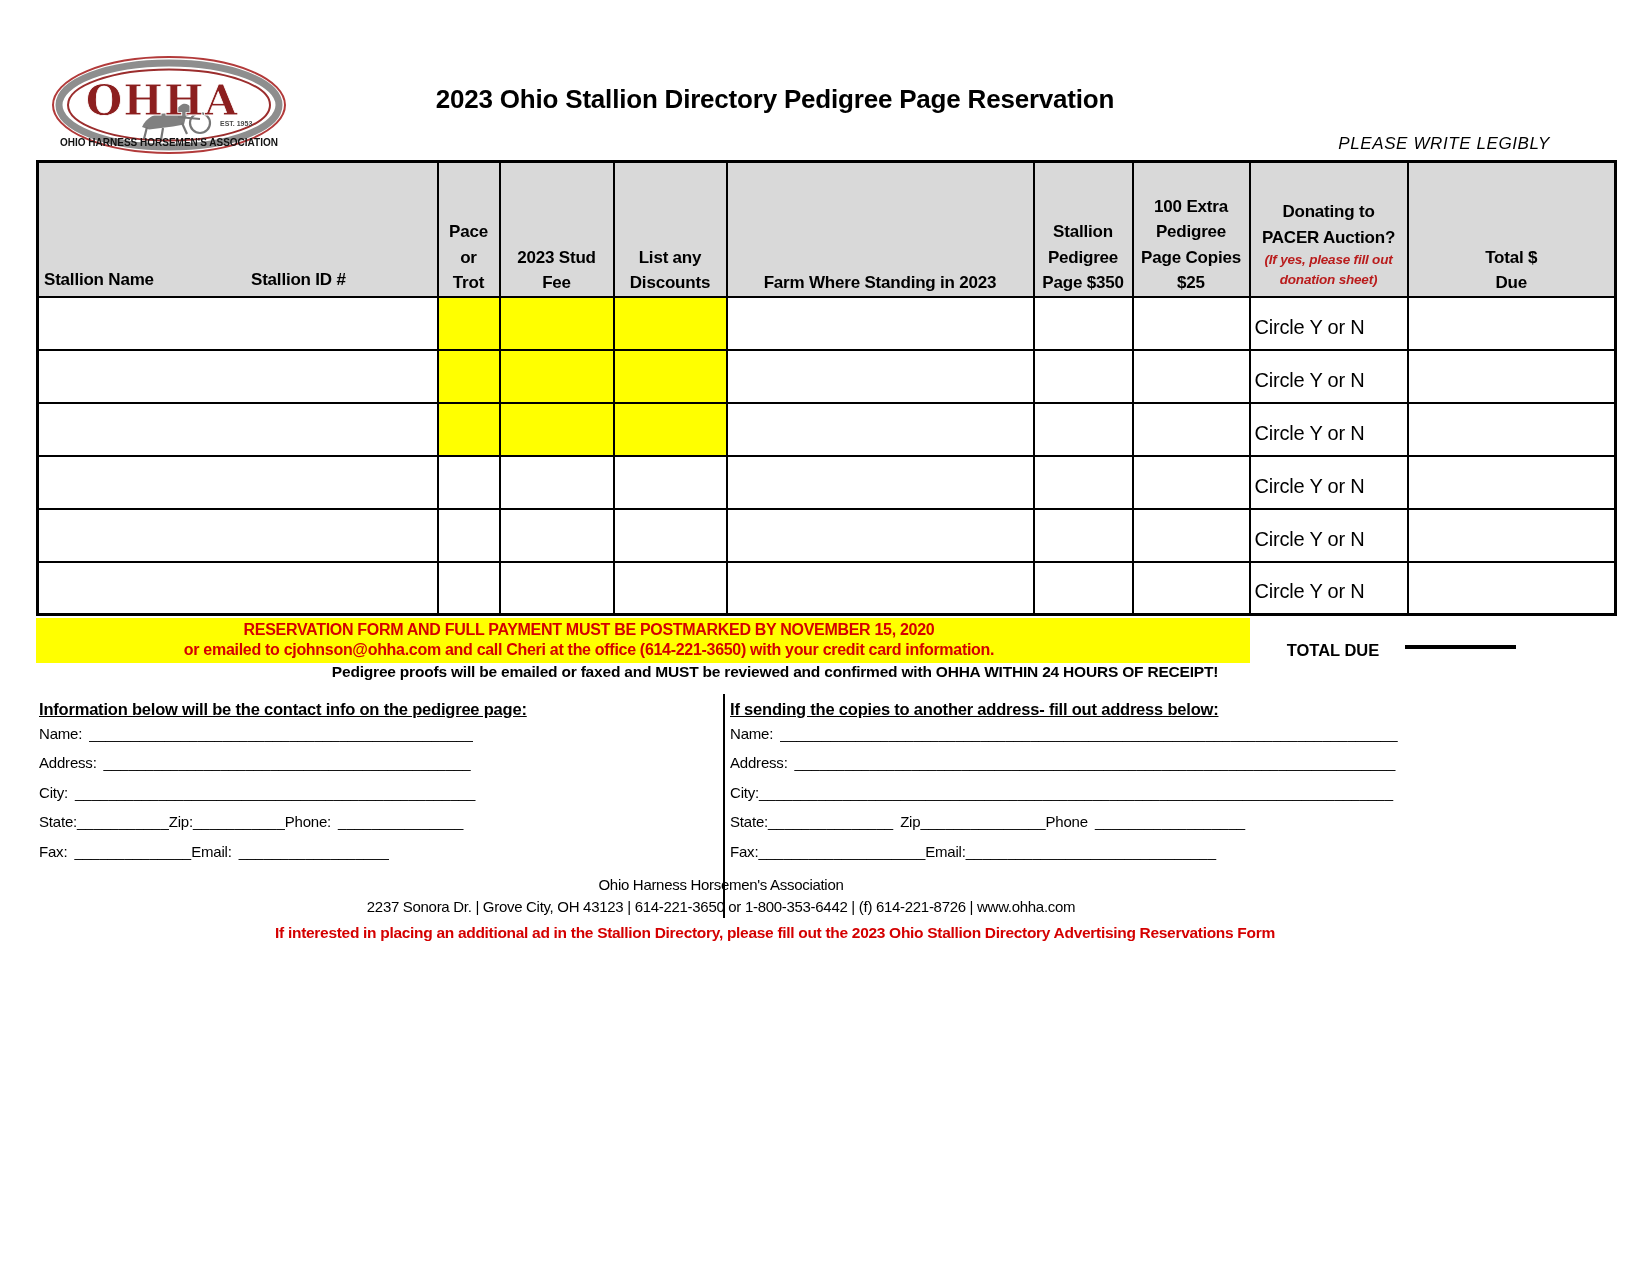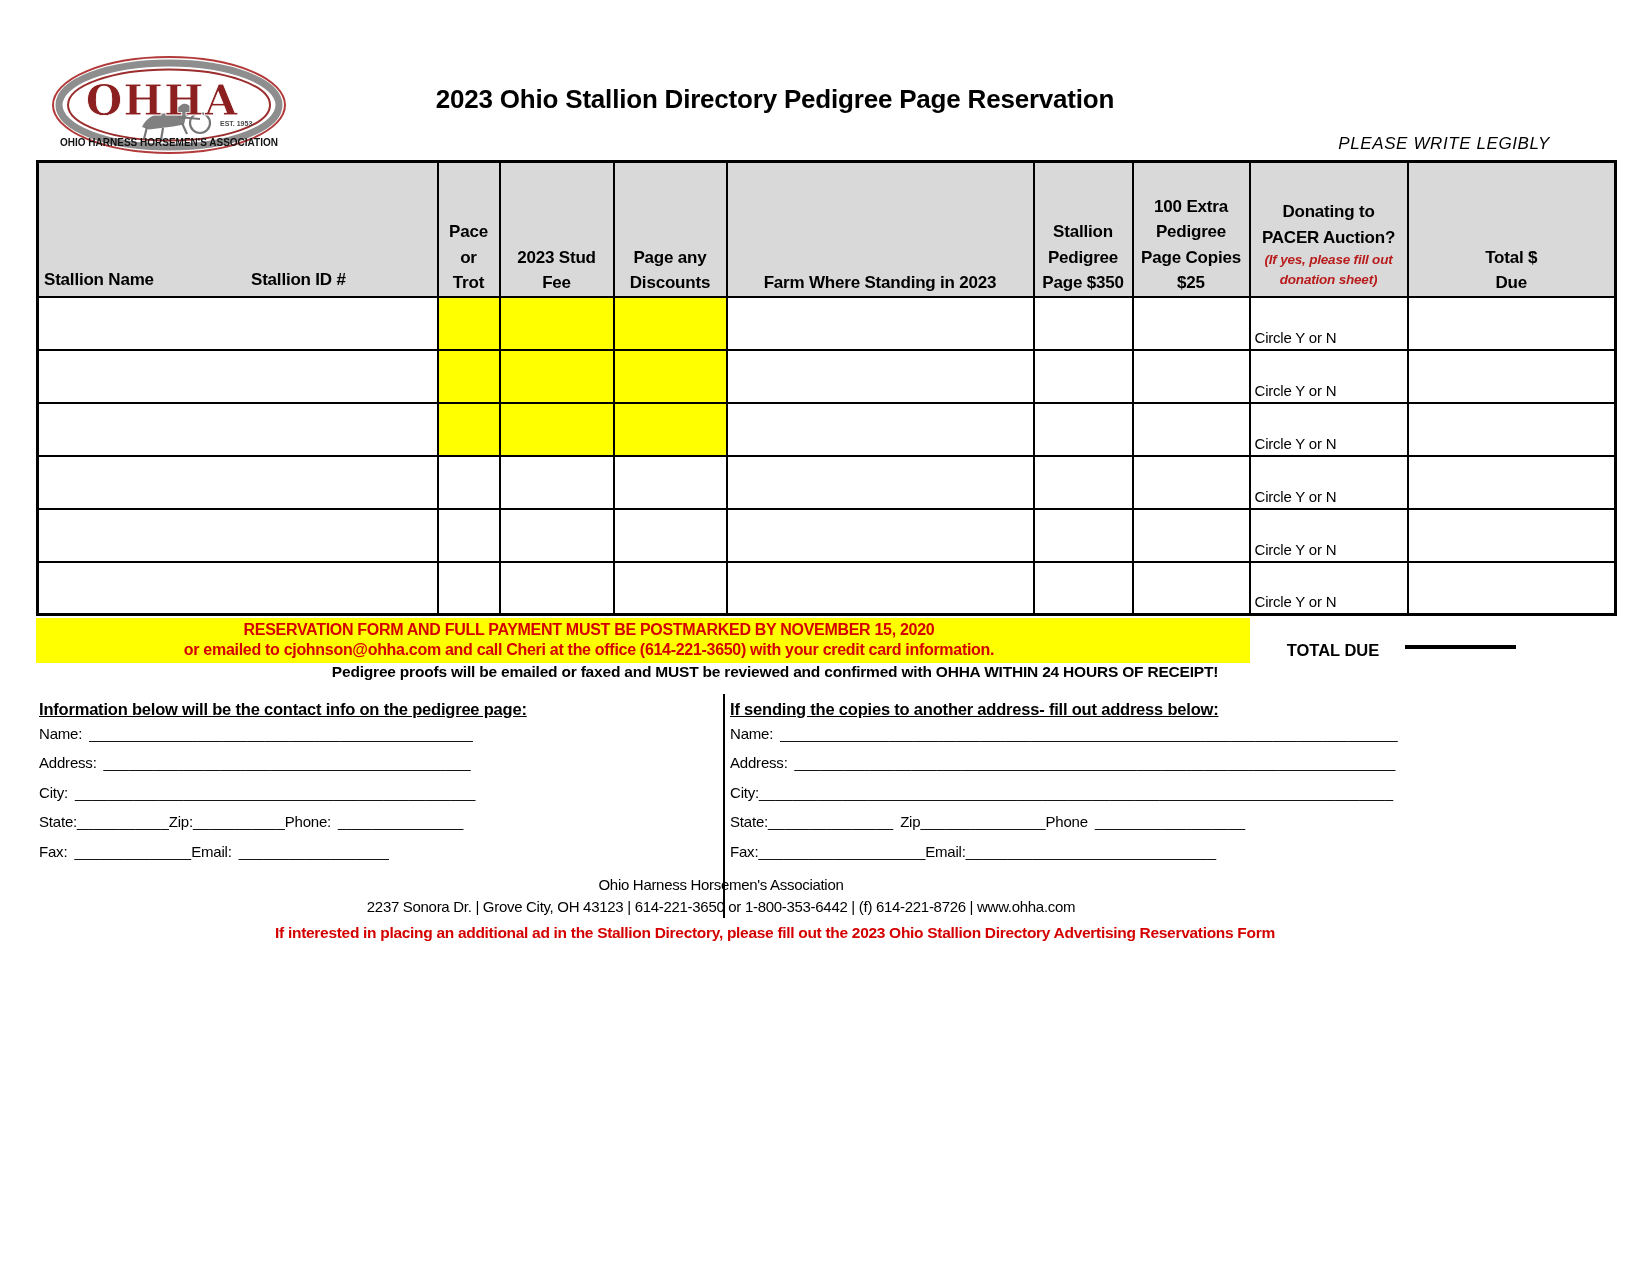--- a/index.html
+++ b/index.html
@@ -26,21 +26,21 @@
   table.res th .pre { white-space: pre-line; display: block; line-height: 1.5; }
   th.c-name { position: relative; }
   th.c-name .hn1 { position: absolute; left: 5px; bottom: 6px; }
   th.c-name .hn2 { position: absolute; left: 212px; bottom: 6px; }
   th.c-total { vertical-align: top; }
   th.c-total .pre { padding-top: 42px; white-space: pre; }
   th.c-pacer .note { color: #b91c1c; font-style: italic; font-weight: 700; font-size: 13.5px;
                      white-space: pre-line; line-height: 1.35; padding-bottom: 5px; }
   table.res td { vertical-align: bottom; text-align: left; }
   td.y { background: #ffff00; }
-  td .circ { font-size: 15px; letter-spacing: -0.2px; display:block; padding: 0 0 3px 4px; }
+  td .circ { font-size: 20px; letter-spacing: -0.2px; display:block; padding: 0 0 10px 4px; }
 
   
   .banner { position: absolute; left: 36px; top: 618px; width: 1214px; height: 45px;
             background: #ffff00; text-align: center; padding: 2px 118px 0 10px;
             color: #d40000; font-weight: 700; font-size: 16px; letter-spacing: -0.3px; line-height: 20px; }
   .totaldue { position: absolute; left: 1258px; top: 621px; width: 150px; text-align: center;
               font-weight: 700; font-size: 16.5px; margin-top: 20px; }
   .totalline { position: absolute; left: 1405px; top: 645px; width: 111px; height: 4px; background: #000; }
 
   .proofnote { position: absolute; top: 663px; left: 0; width: 1550px; text-align: center;
@@ -109,21 +109,21 @@
         <th>
             <span class="pre">Pace
 or
 Trot</span>
           </th>
         <th>
             <span class="pre">2023 Stud
 Fee</span>
           </th>
         <th>
-            <span class="pre">Page any
+            <span class="pre">List any
 Discounts</span>
           </th>
         <th>
             <span class="pre">Farm Where Standing in 2023</span>
           </th>
         <th>
             <span class="pre">Stallion
 Pedigree
 Page $350</span>
           </th>

